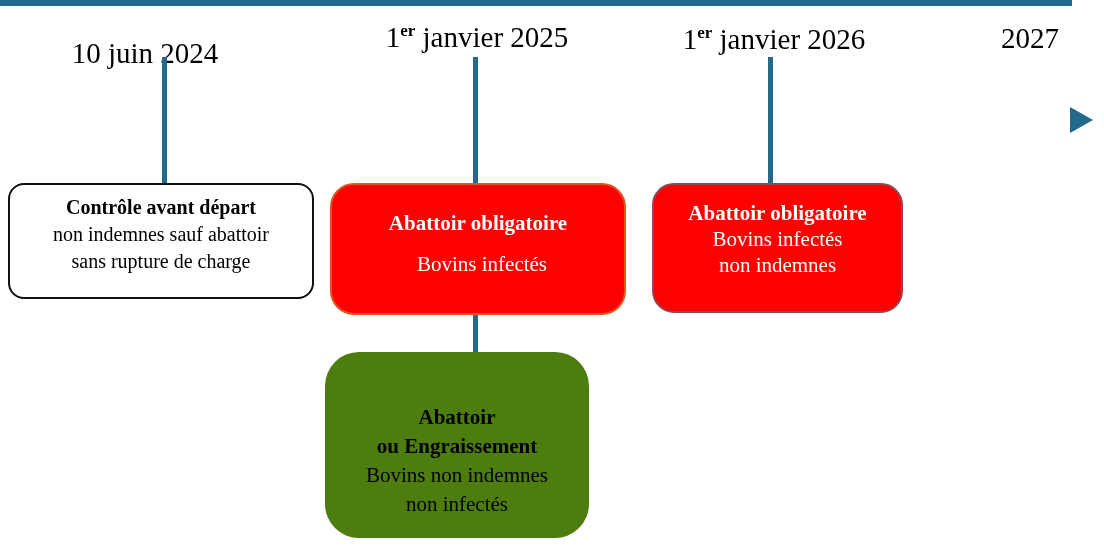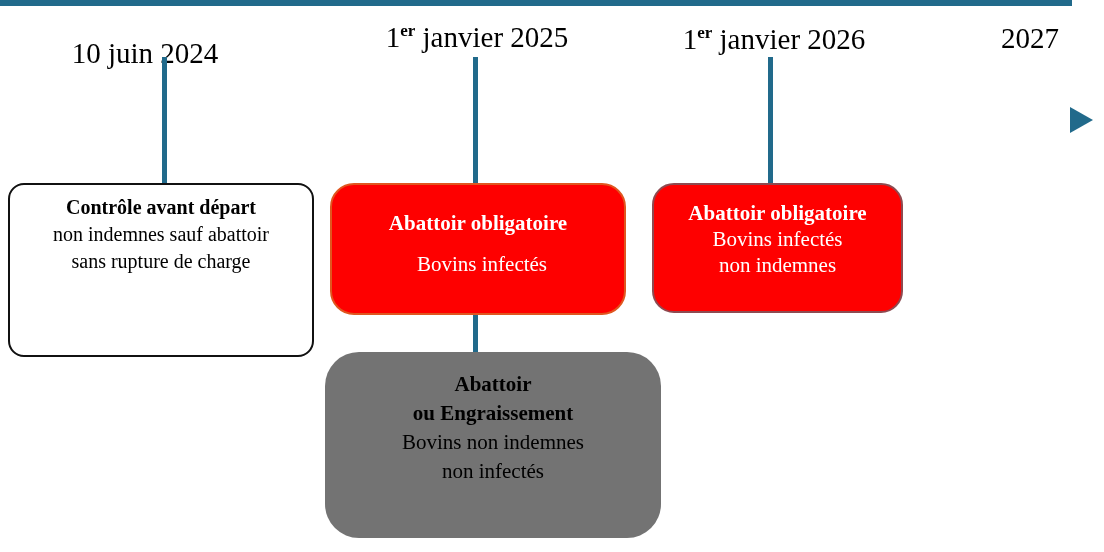--- a/index.html
+++ b/index.html
@@ -37,39 +37,39 @@
   .d-2024{left:45px;top:36px;width:200px;}
   .d-2025{left:367px;top:20px;width:220px;}
   .d-2026{left:664px;top:22px;width:220px;}
   .d-2027{left:960px;top:21px;width:140px;}
   
   .box{
     position:absolute;box-sizing:border-box;text-align:center;z-index:2;
   }
   .box-title{font-weight:bold;}
   .box-white{
-    left:8px;top:183px;width:306px;height:174px;
+    left:8px;top:183px;width:306px;height:116px;
     background:#ffffff;border:2px solid #111111;border-radius:16px;
     padding-top:9px;font-size:20px;line-height:27px;
   }
   .box-red1{
     left:330px;top:183px;width:296px;height:132px;
     background:#FE0000;border:2px solid #E0561F;border-radius:24px;
     color:#ffffff;padding-top:26px;font-size:21px;line-height:25px;
   }
   .box-red1 .box-line{margin-top:16px;padding-left:8px;}
   .box-red2{
     left:652px;top:183px;width:251px;height:130px;
     background:#FE0000;border:2px solid #8E4A50;border-radius:22px;
     color:#ffffff;padding-top:15px;font-size:21px;line-height:26px;
   }
   .box-orange{
-    left:325px;top:352px;width:336px;height:186px;
-    background:#737373;border:none;border-radius:34px;
-    color:#000;padding-top:18px;font-size:21px;line-height:29px;
+    left:325px;top:352px;width:264px;height:186px;
+    background:#4d7c0f;border:none;border-radius:34px;
+    color:#000;padding-top:51px;font-size:21px;line-height:29px;
   }
 </style>
 </head>
 <body>
 
 <div class="canvas">
 
   <div class="tl-line"></div>
   <div class="tl-arrow"></div>
   <div class="tick tick-2024"></div>

